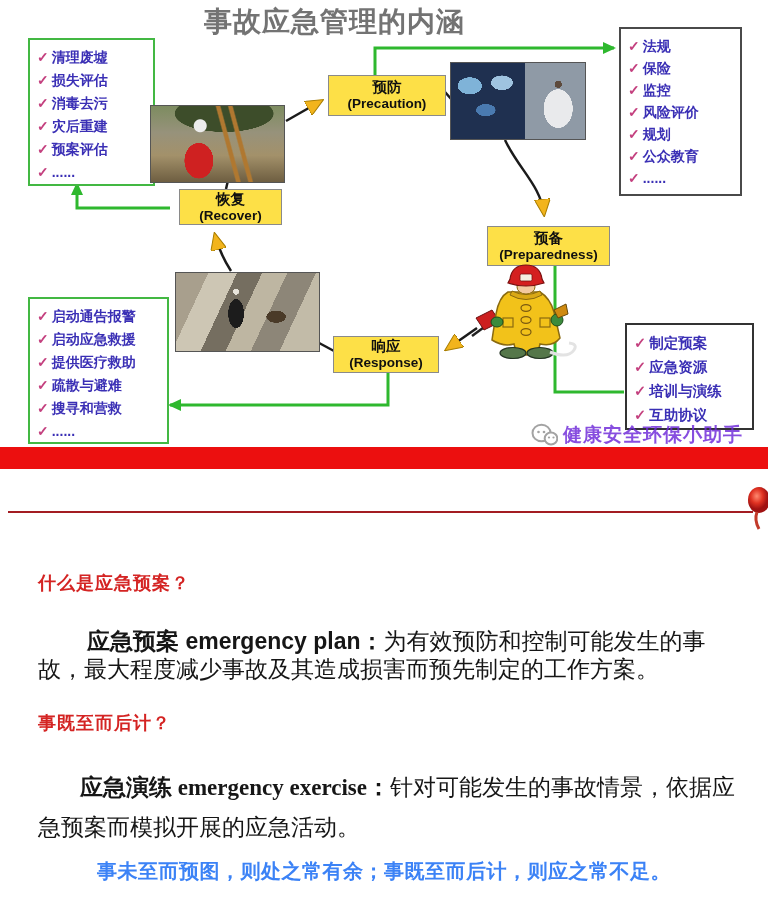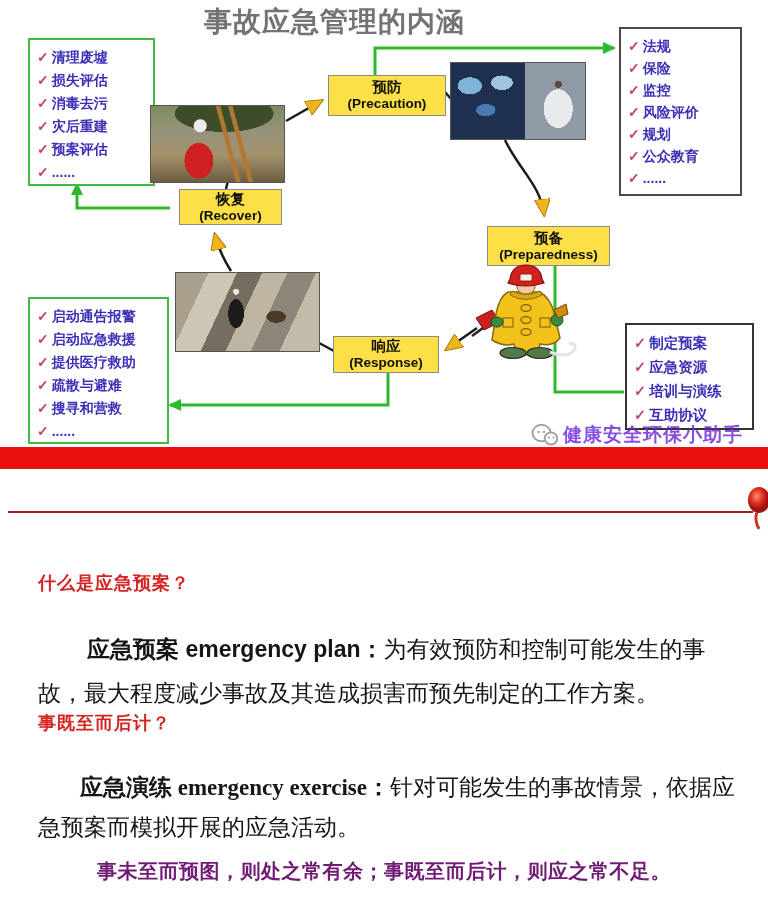--- a/index.html
+++ b/index.html
@@ -48,21 +48,21 @@
   #red-bar{position:absolute;left:0;top:447px;width:768px;height:22px;z-index:4;}
   #watermark{position:absolute;left:531px;top:422px;z-index:5;display:flex;align-items:center;gap:5px;
              color:#6d28d9;font-size:19px;font-weight:bold;opacity:.82;letter-spacing:1px;white-space:nowrap;}
   #divider{position:absolute;left:8px;top:511px;width:745px;height:2px;background:#a31c22;}
   #emblem{position:absolute;left:747px;top:486px;width:21px;height:44px;}
   
   .red-heading{position:absolute;left:38px;font-size:18px;font-weight:bold;color:#d42423;letter-spacing:1px;}
   #heading-plan{top:571px;}
   #heading-exercise{top:711px;}
   .para{position:absolute;left:38px;font-size:23px;color:#161616;font-family:"Liberation Serif",serif;}
-  #para-plan{top:604px;width:698px;line-height:44px;text-indent:49px;}
+  #para-plan{top:604px;width:698px;line-height:28px;text-indent:49px;}
   #para-plan .lead{font-family:"Liberation Sans",sans-serif;font-weight:bold;}
   #para-exercise{top:745px;width:714px;line-height:40px;text-indent:42px;}
   #para-exercise .lead{font-weight:bold;}
   #quote{position:absolute;left:0;top:858px;width:768px;text-align:center;font-size:20px;font-weight:bold;
          color:#4d82c4;letter-spacing:0.5px;}
 </style>
 </head>
 <body>
 
 <div id="stage">
@@ -264,14 +264,14 @@
     <ellipse cx="12" cy="14" rx="11" ry="13" fill="url(#rg)"></ellipse>
     <path d="M10,26 Q7,34 12,43" fill="none" stroke="#c23a2a" stroke-width="3"></path>
   </svg>
 
   <div id="heading-plan" class="red-heading">什么是应急预案？</div>
   <p id="para-plan" class="para"><span class="lead">应急预案  emergency plan：</span><span>为有效预防和控制可能发生的事故，最大程度减少事故及其造成损害而预先制定的工作方案。</span></p>
 
   <div id="heading-exercise" class="red-heading">事既至而后计？</div>
   <p id="para-exercise" class="para"><span class="lead">应急演练  emergency exercise：</span><span>针对可能发生的事故情景，依据应急预案而模拟开展的应急活动。</span></p>
 
-  <div id="quote" style="color: #701a75;">事未至而预图，则处之常有余；事既至而后计，则应之常不足。</div>
+  <div id="quote" style="color: #3b82f6;">事未至而预图，则处之常有余；事既至而后计，则应之常不足。</div>
 </div>
 
 </body></html>

